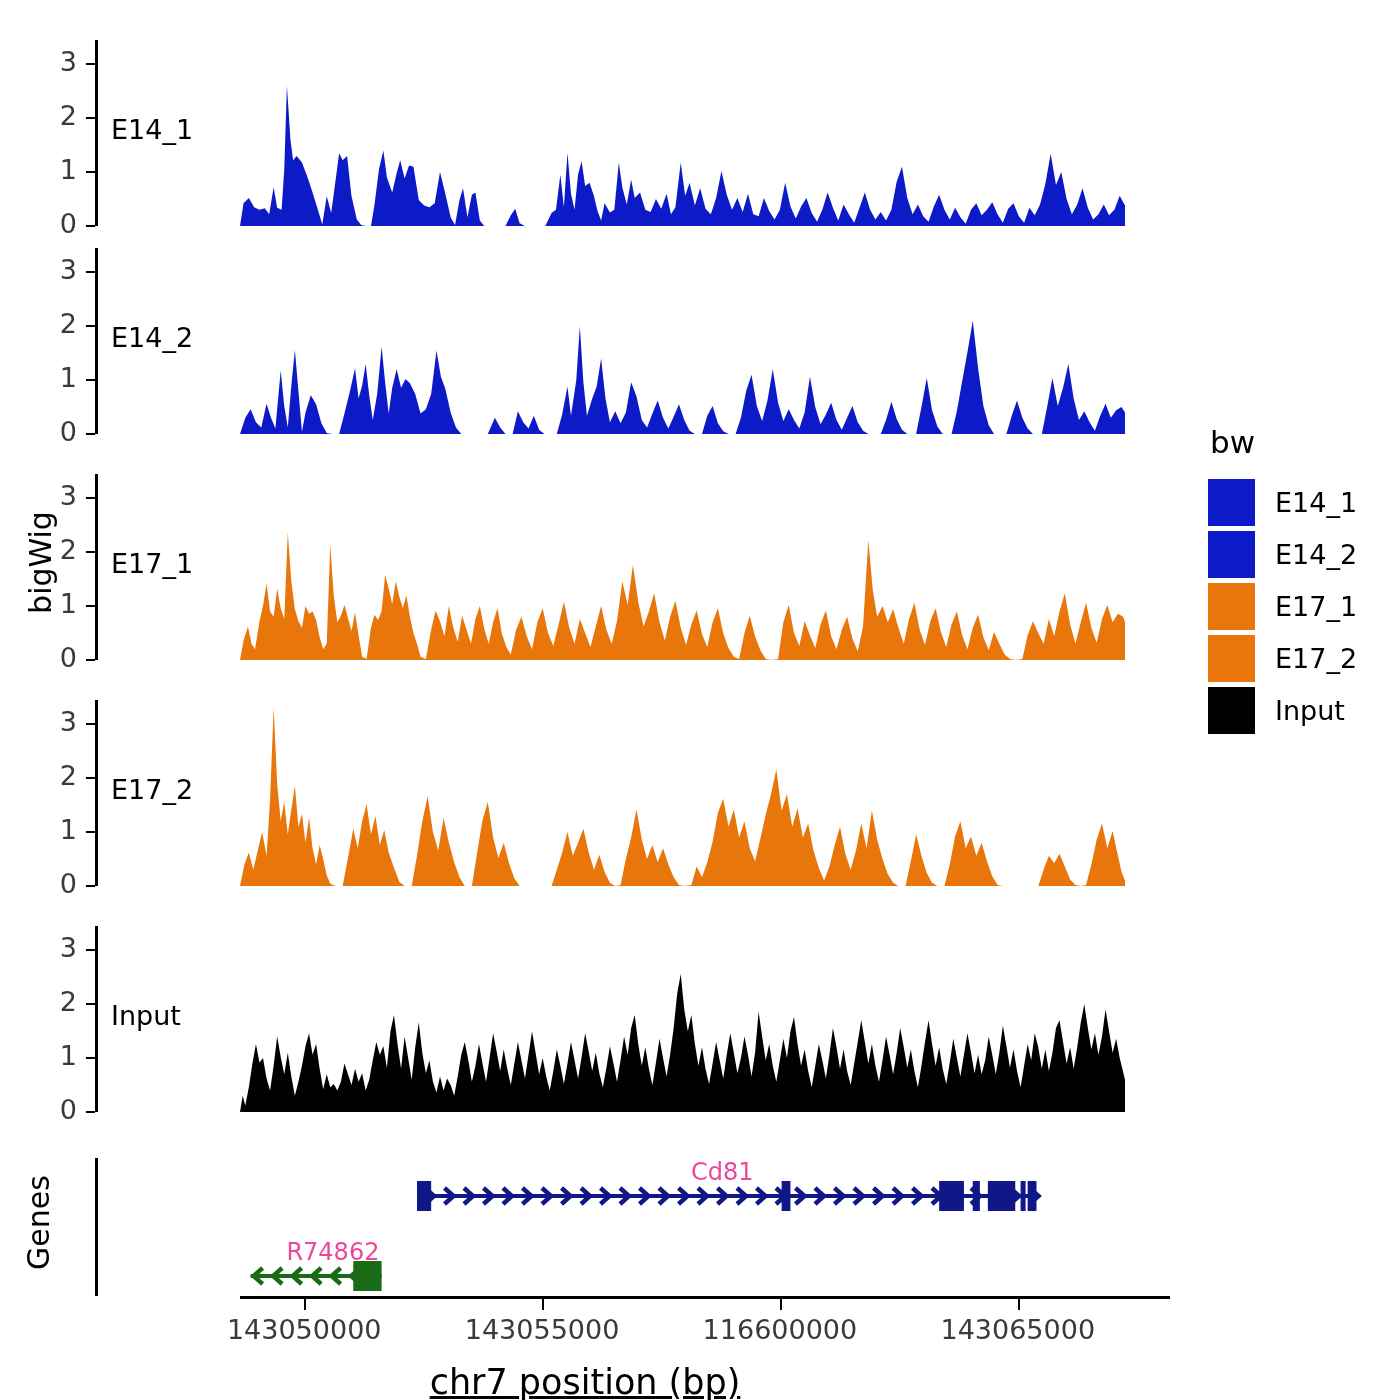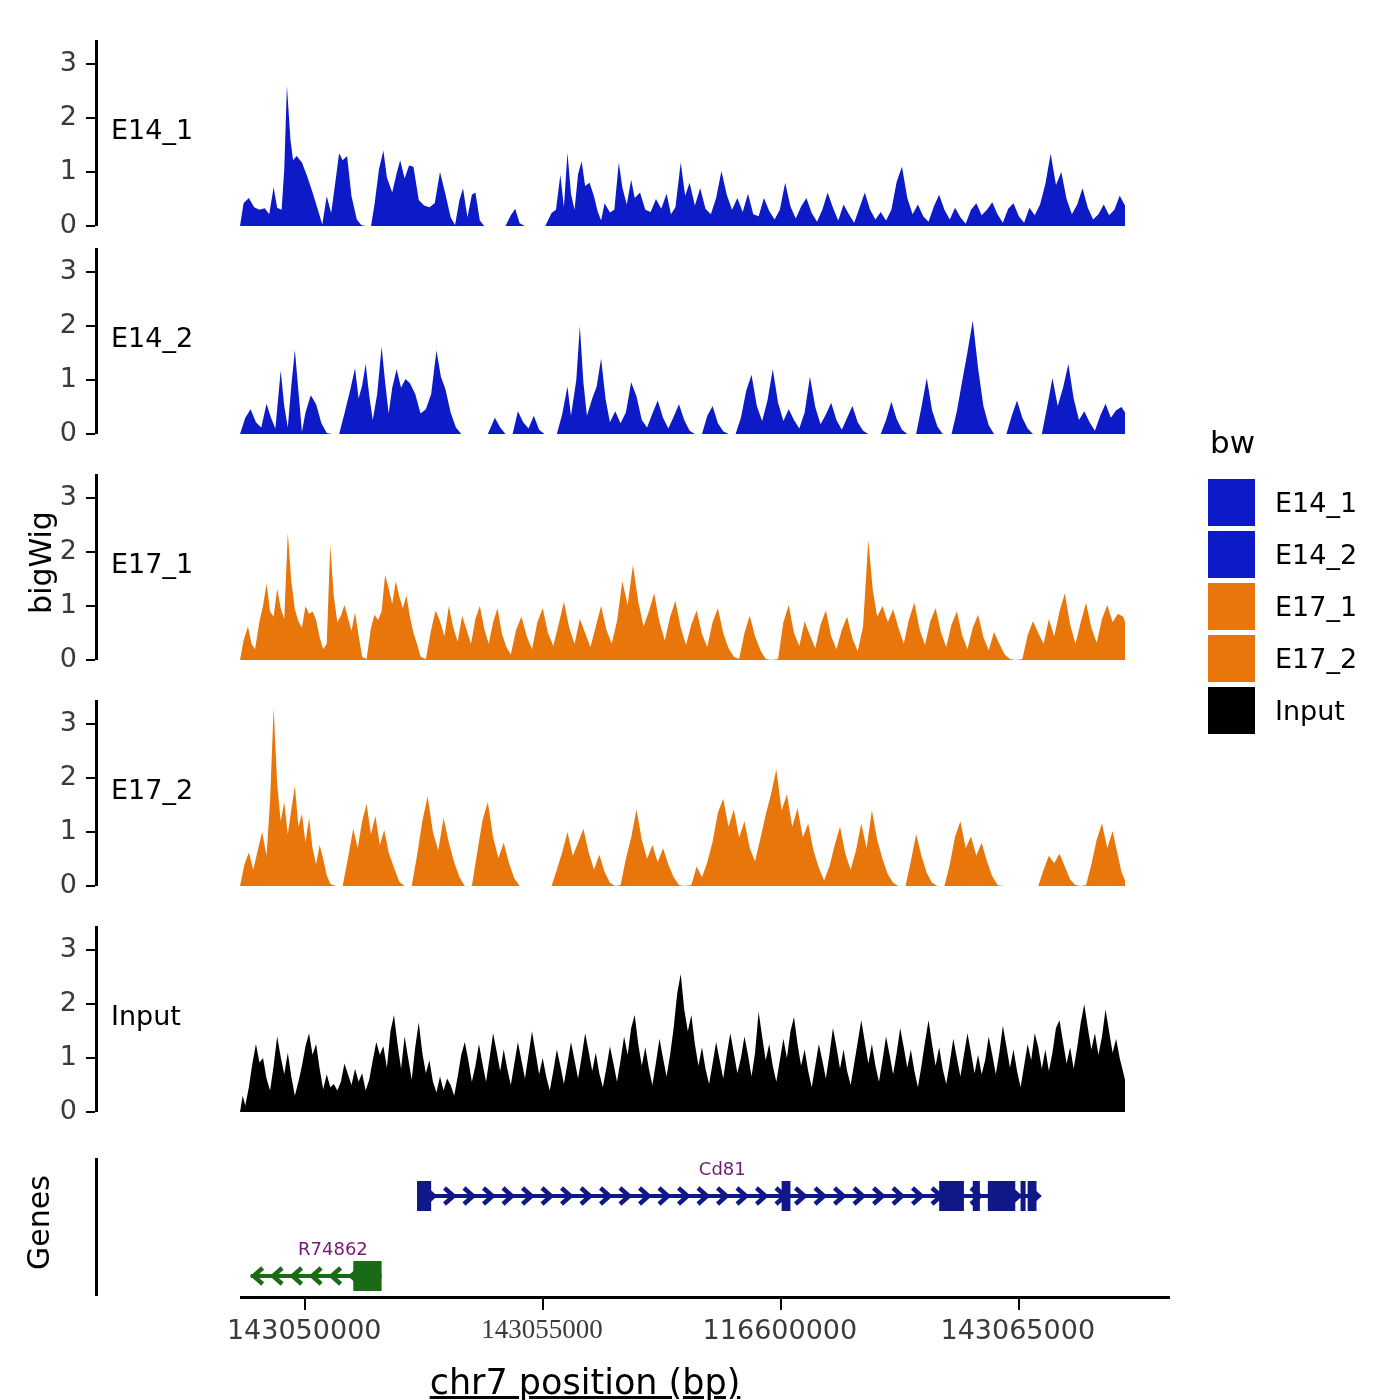--- a/index.html
+++ b/index.html
@@ -20,21 +20,21 @@
 
   
   #legend{position:absolute;left:1208px;top:424px;width:190px;}
   #legend .ltitle{font-size:31px;color:#000;margin:0 0 16px 2px;}
   .lrow{display:flex;align-items:center;height:52px;}
   .lswatch{width:47px;height:47px;flex:0 0 47px;}
   .llabel{font-size:27px;color:#000;margin-left:20px;white-space:nowrap;}
 
   
   #genes-axisline{position:absolute;background:#000;width:3px;}
-  .genelabel{position:absolute;font-size:18px;color:#701a75;white-space:nowrap;}
+  .genelabel{position:absolute;font-size:24px;color:#ec4899;white-space:nowrap;}
 
   
   #xaxis-line{position:absolute;background:#000;height:3px;}
   .xtick{position:absolute;background:#000;width:2px;height:11px;}
   .xticklab{position:absolute;font-size:27px;color:#3a3a3a;white-space:nowrap;text-align:center;}
   #xtitle{position:absolute;font-size:35px;color:#000;text-align:center;width:100%;text-decoration:underline;}
 </style>
 </head>
 <body>
 
@@ -181,21 +181,21 @@
     <div class="genelabel" id="cd81-label" style="left: 722.325px; top: 0px; transform: translateX(-50%);">Cd81</div>
     <div class="genelabel" id="r74862-label" style="left: 332.925px; top: 80px; transform: translateX(-50%);">R74862</div>
   </div>
 
   <div id="xaxis">
     <div id="xaxis-line" style="left: 240px; top: 1296px; width: 930px;"></div>
     <div id="xticks-host">
         <div class="xtick" style="left: 304.22px; top: 1299px;"></div>
         <div class="xticklab" style="left: 194.22px; top: 1314px; width: 220px;">143050000</div>
         <div class="xtick" style="left: 542.072px; top: 1299px;"></div>
-        <div class="xticklab" style="left: 432.072px; top: 1314px; width: 220px; font-family: Liberation Serif, serif;">143055000</div>
+        <div class="xticklab" style="left: 432.072px; top: 1314px; width: 220px;">143055000</div>
         <div class="xtick" style="left: 779.923px; top: 1299px;"></div>
         <div class="xticklab" style="left: 669.923px; top: 1314px; width: 220px;">116600000</div>
         <div class="xtick" style="left: 1017.77px; top: 1299px;"></div>
         <div class="xticklab" style="left: 907.775px; top: 1314px; width: 220px; text-align: center;">143065000</div>
       </div>
   </div>
   <div id="xtitle" style="left: 0px; top: 1362px; width: 1170px;">chr7 position (bp)</div>
 
   <div id="legend">
     <div class="ltitle">bw</div>

